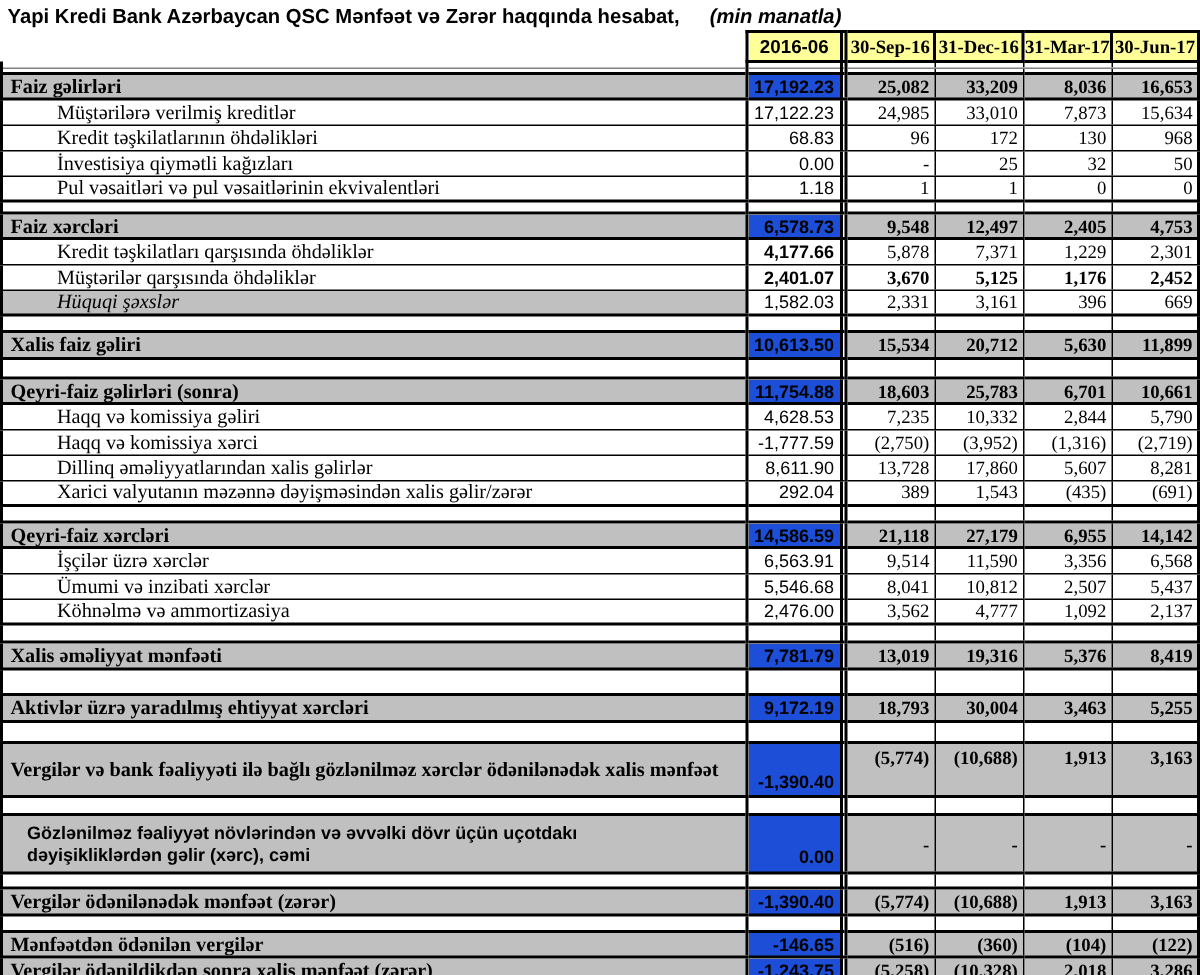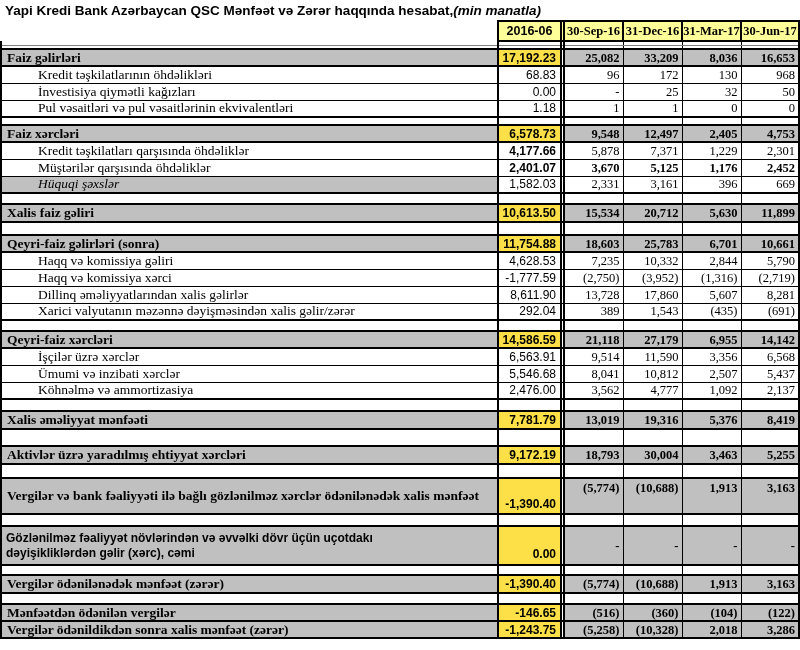--- a/index.html
+++ b/index.html
@@ -1,54 +1,54 @@
 <!DOCTYPE html>
 <html><head>
 <meta charset="utf-8">
 <style>
   html,body{margin:0;padding:0;}
   body{width:800px;height:650px;background:#ffffff;overflow:hidden;position:relative;
        font-family:"Liberation Sans",sans-serif;}
   .title{margin:3px 0 0 5px;font-size:13.5px;font-weight:bold;color:#000;white-space:nowrap;}
-  .title .unit{font-style:italic;margin-left:0;}
+  .title .unit{font-style:italic;margin-left:20px;}
   table{border-collapse:collapse;table-layout:fixed;width:798px;margin-top:2px;}
   td{padding:0;margin:0;overflow:hidden;white-space:nowrap;vertical-align:middle;line-height:14px;color:#000;}
   
   td.c-lab{border-left:2px solid #000;font-family:"Liberation Serif",serif;font-size:13.5px;padding-left:36px;}
   td.c-v1{border-left:2px solid #000;border-right:2px solid #000;font-family:"Liberation Sans",sans-serif;
           font-size:12px;text-align:right;padding-right:4px;}
   td.c-gap{background:#ffffff;}
   td.c-v{font-family:"Liberation Serif",serif;font-size:12.5px;text-align:right;padding-right:3px;border-left:1px solid #000;}
   td.c-v.first{border-left:2px solid #000;}
   td.c-v.last{border-right:2px solid #000;}
   
   tr.r-hdr td.h-cell{background:#FFFF99;border:2px solid #000;text-align:center;font-weight:bold;
        font-size:12.5px;font-family:"Liberation Serif",serif;padding:0;}
   tr.r-hdr td.h-sans{font-family:"Liberation Sans",sans-serif;font-size:12.5px;}
   tr.r-hdr td.h-gap{background:#FFFF99;border-top:2px solid #000;border-bottom:2px solid #000;}
   tr.r-hdr td.h-lab{border:none;background:#fff;}
   
   tr.r-rule td{border-bottom:1px solid #808080;}
   
   tr.r-sec td{background:#C0C0C0;border-top:2px solid #000;border-bottom:2px solid #000;font-weight:bold;}
-  tr.r-sec td.c-v1{background:#fde047;}
+  tr.r-sec td.c-v1{background:#1d4ed8;}
   tr.r-sec td.c-gap{background:#ffffff;}
   tr.r-sec td.c-lab{padding-left:5px;}
   tr.r-det td{background:#ffffff;border-top:1px solid #000;border-bottom:1px solid #000;}
   tr.end td{border-bottom:2px solid #000;}
   tr.graylab td.c-lab{background:#C0C0C0;font-style:italic;}
   tr.c1b td.c-v1{font-weight:bold;}
   tr.vb td.c-v{font-weight:bold;}
   
   tr.r-tall td.c-lab{vertical-align:middle;}
   tr.r-tall td.c-v1{vertical-align:bottom;padding-bottom:2px;}
   tr.r-tall td.c-v{vertical-align:top;padding-top:2px;}
   
   tr.r-2l td.c-v1{vertical-align:bottom;padding-bottom:3px;}
-  tr.sansl td.c-lab{font-family:"Liberation Sans",sans-serif;font-size:12px;padding-left:4px;line-height:15px;}
+  tr.sansl td.c-lab{font-family:"Liberation Sans",sans-serif;font-size:12px;padding-left:16px;line-height:15px;}
   tr.r-sp td{background:#ffffff;}
 </style>
 </head>
 <body>
 
 <div class="title">
   <span>Yapi Kredi Bank Azərbaycan QSC Mənfəət və Zərər haqqında hesabat,</span><span class="unit">(min manatla)</span>
 </div>
 
 <table>
@@ -93,20 +93,29 @@
       </tr>
       <tr class="r-sec" style="height: 17px;">
         <td class="c-lab">Faiz gəlirləri</td>
         <td class="c-v1">17,192.23</td>
         <td class="c-gap"></td>
         <td class="c-v first">25,082</td>
         <td class="c-v">33,209</td>
         <td class="c-v">8,036</td>
         <td class="c-v last">16,653</td>
       </tr>
+      <tr class="r-det" style="height: 17px;">
+        <td class="c-lab">Müştərilərə verilmiş kreditlər</td>
+        <td class="c-v1">17,122.23</td>
+        <td class="c-gap"></td>
+        <td class="c-v first">24,985</td>
+        <td class="c-v">33,010</td>
+        <td class="c-v">7,873</td>
+        <td class="c-v last">15,634</td>
+      </tr>
       <tr class="r-det" style="height: 17px; padding-left: 20px;">
         <td class="c-lab">Kredit təşkilatlarının öhdəlikləri</td>
         <td class="c-v1">68.83</td>
         <td class="c-gap"></td>
         <td class="c-v first">96</td>
         <td class="c-v">172</td>
         <td class="c-v">130</td>
         <td class="c-v last">968</td>
       </tr>
       <tr class="r-det" style="height: 17px; padding-left: 11px;">

